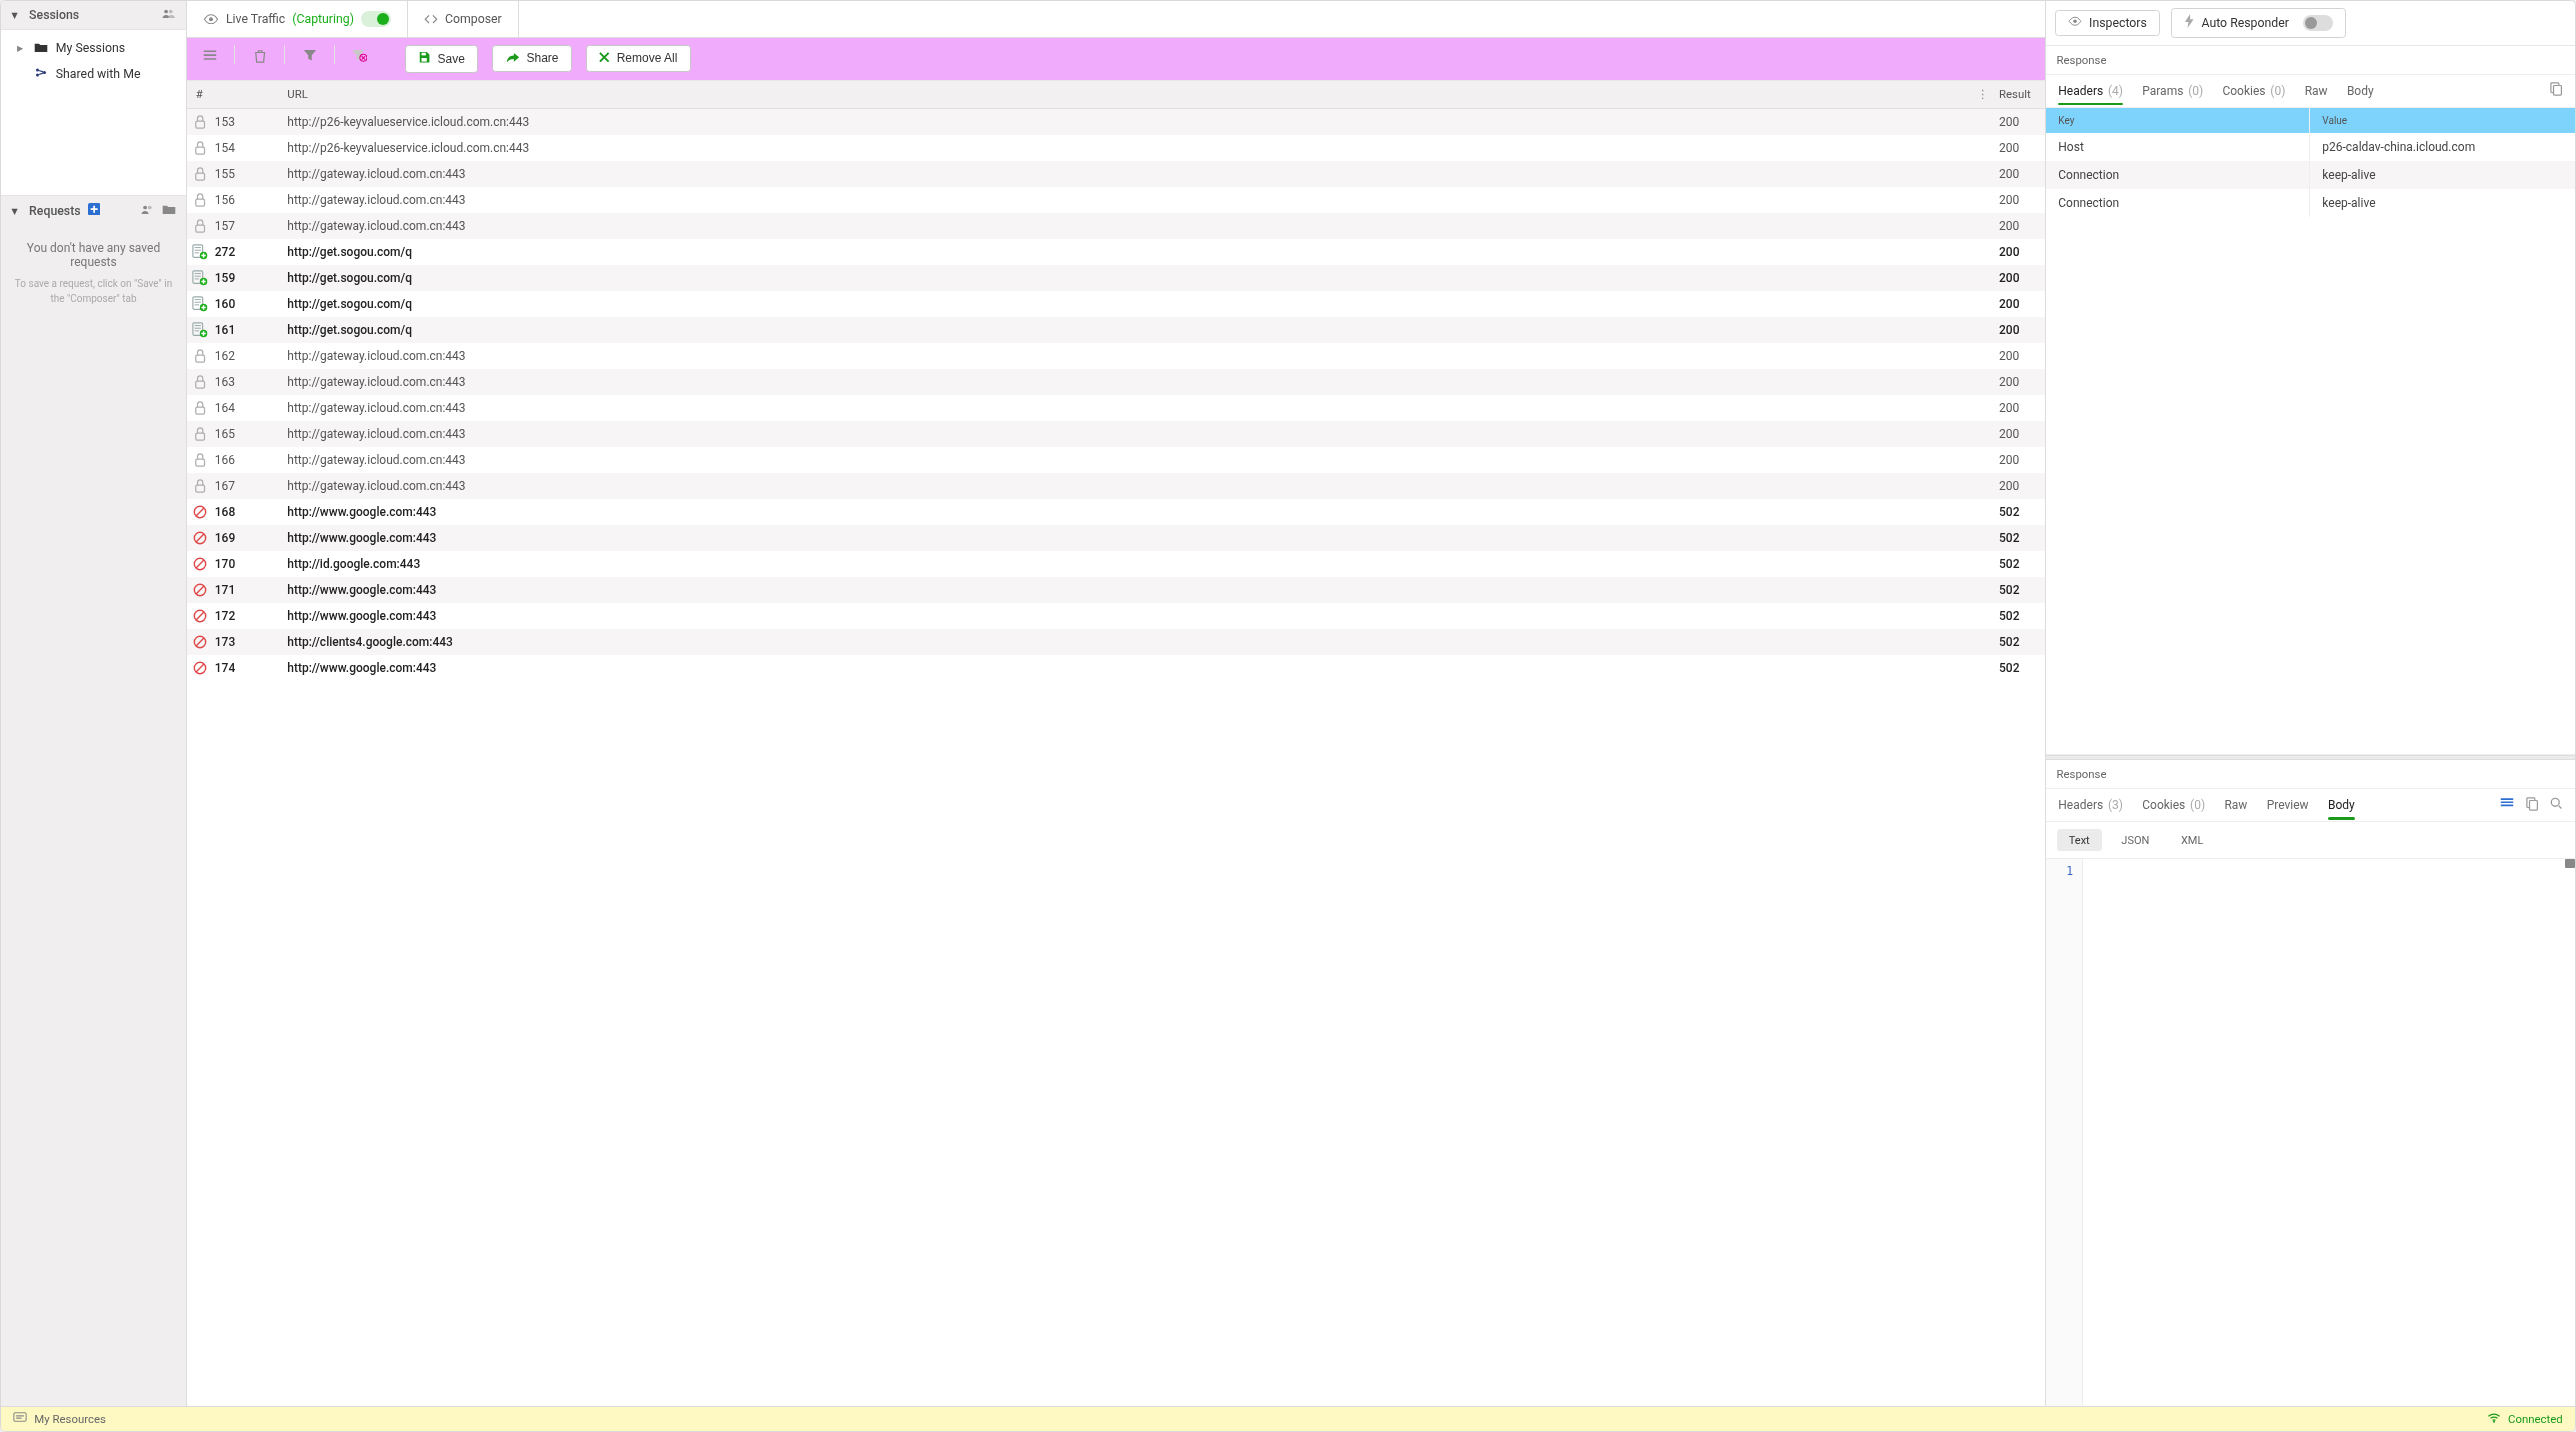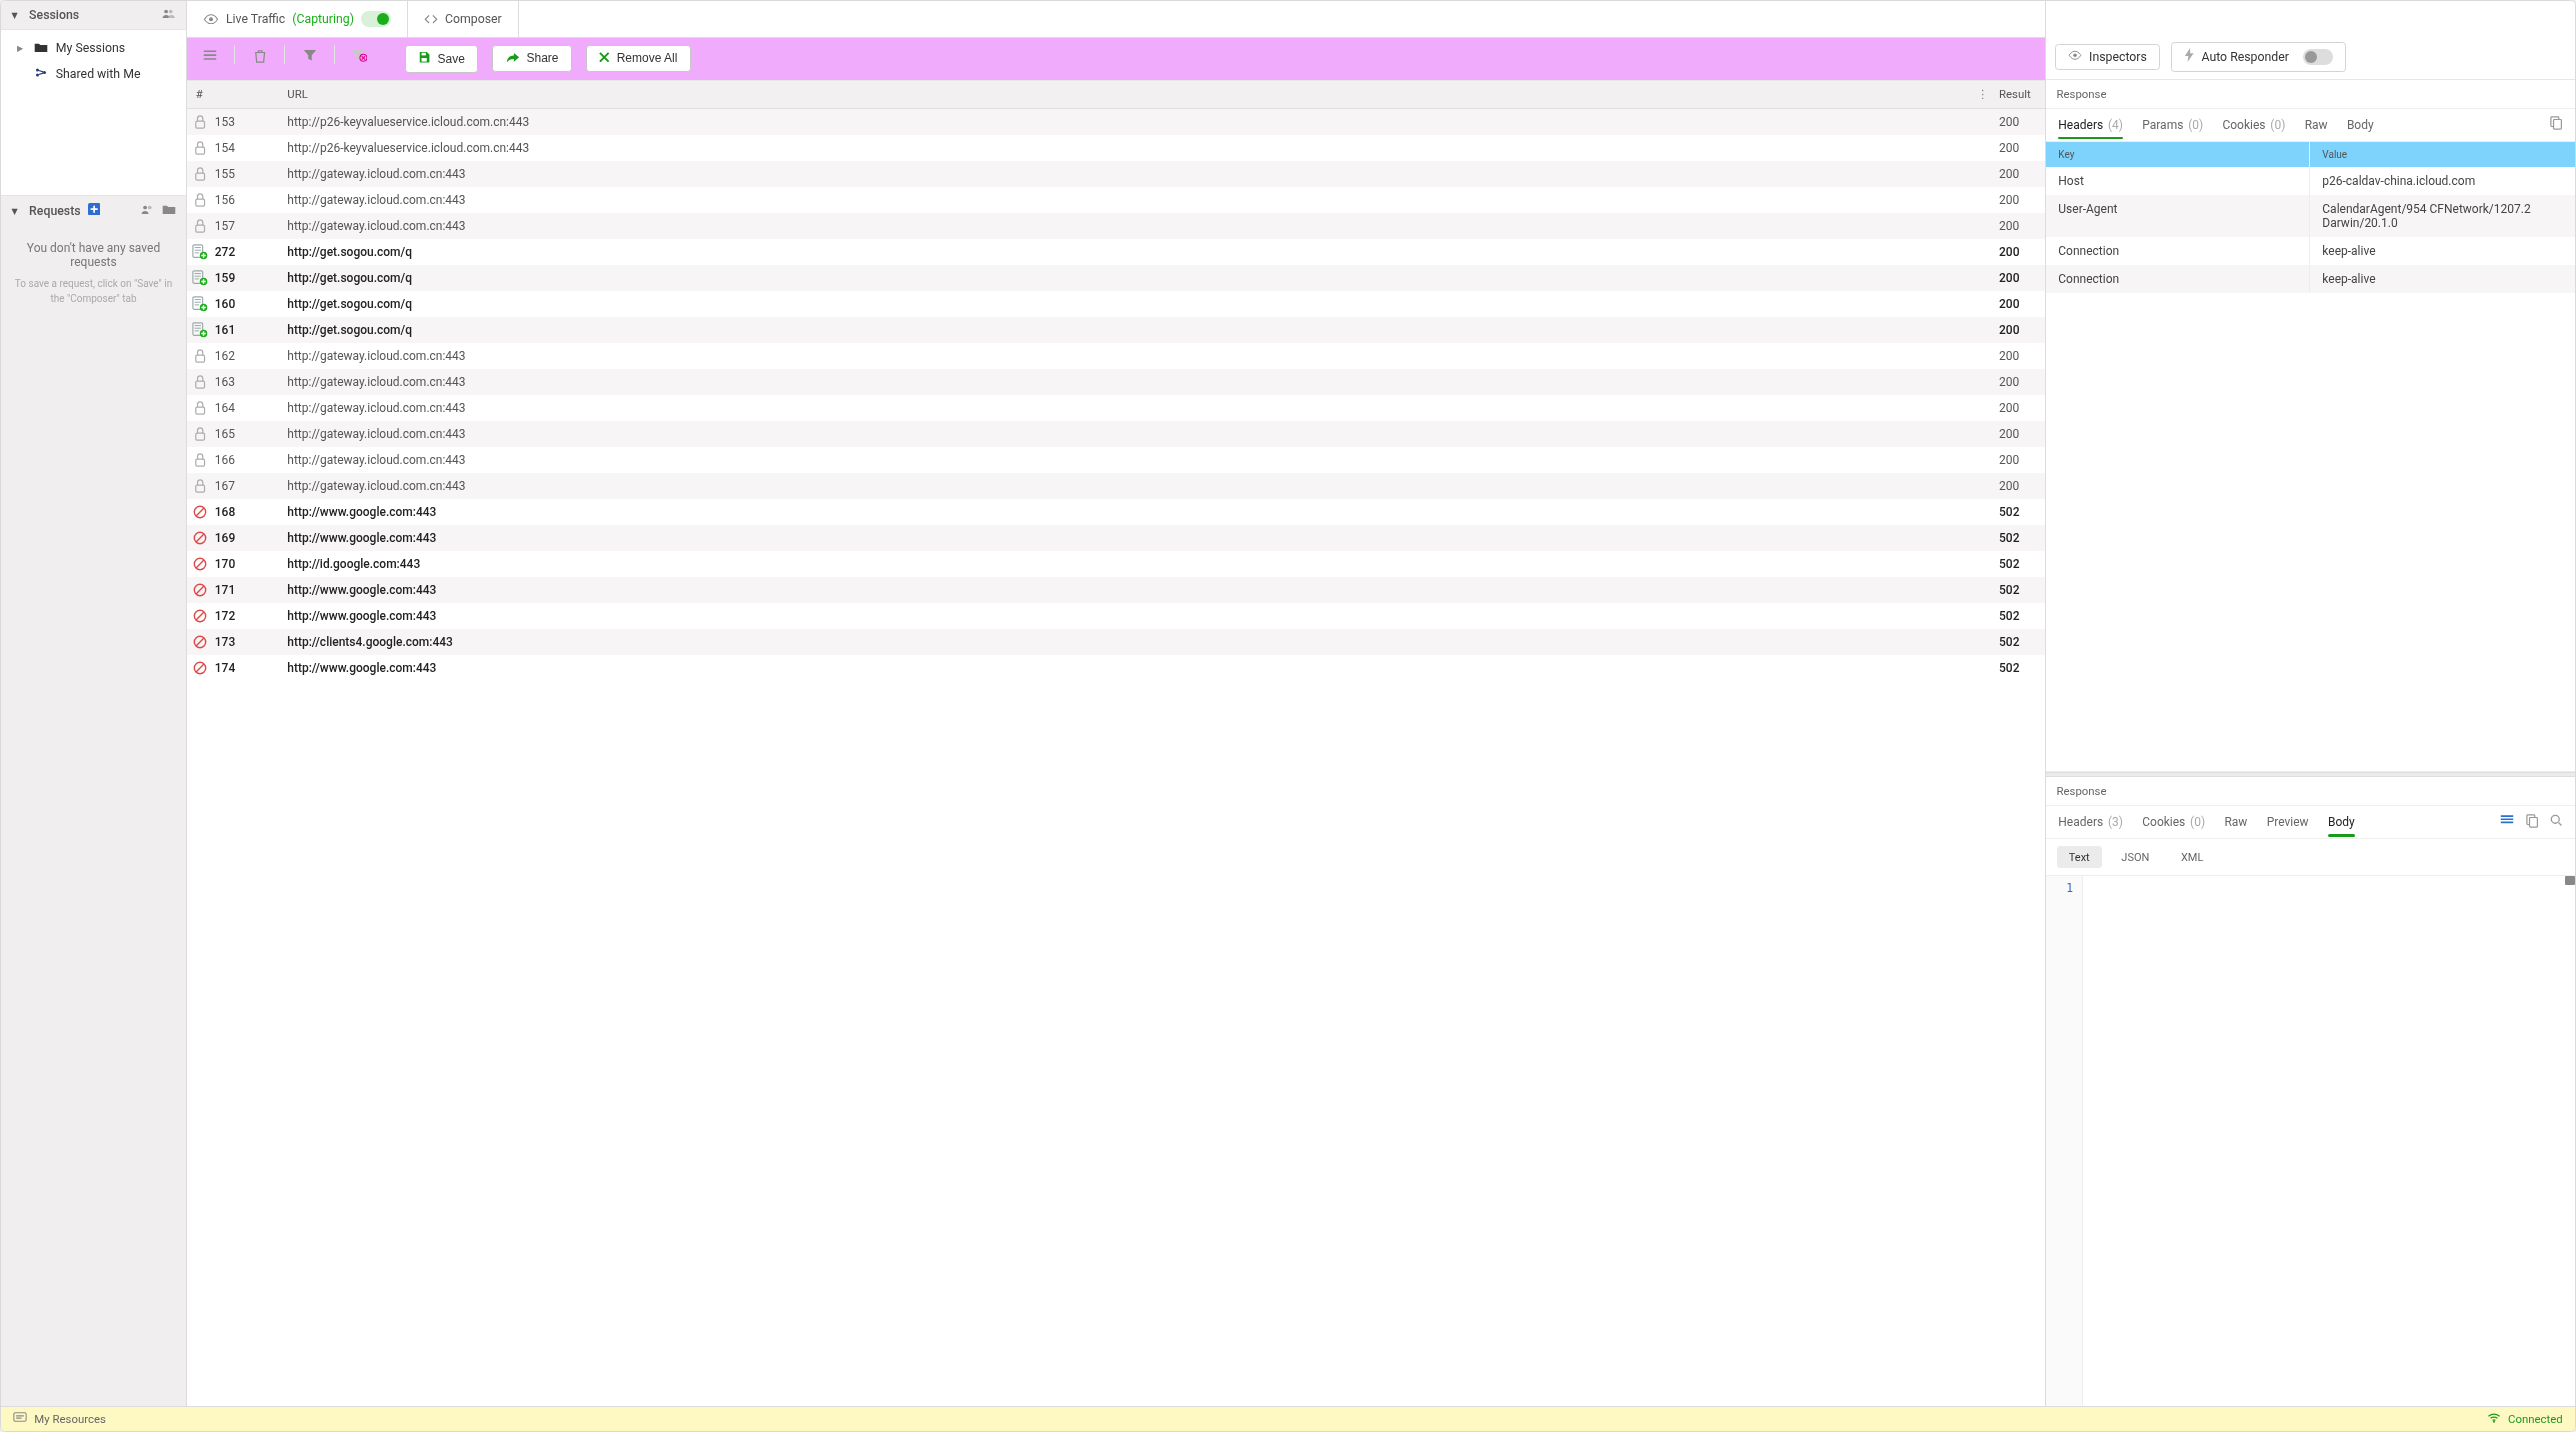--- a/index.html
+++ b/index.html
@@ -48,21 +48,21 @@
   .row { display:flex; align-items:center; height:26px; font-size:12px; color:#555; }
   .row:nth-child(odd){ background:#f7f5f6; }
   .row:nth-child(even){ background:#fff; }
   .row .c-icon { width:26px; display:flex; align-items:center; justify-content:center; }
   .row .c-num { width:69px; padding-left:1.8px; }
   .row .c-url { flex:1; padding-left:5.3px; white-space:nowrap; overflow:hidden; text-overflow:ellipsis; }
   .row .c-result { width:46px; }
   .row.bold { color:#222; font-weight:500; }
 
   .right { width:529px; display:flex; flex-direction:column; background:#fff; }
-  .rtabs { display:flex; align-items:center; gap:10.5px; padding:7px 8.8px; border-bottom:0.9px solid #e6e6e6;margin-top:34px; }
+  .rtabs { display:flex; align-items:center; gap:10.5px; padding:7px 8.8px; border-bottom:0.9px solid #e6e6e6; }
   .rtab { display:flex; align-items:center; gap:7px; padding:5.3px 12.3px; border:0.9px solid #d3d3d3; border-radius:3.5px; background:#fff; color:#333; cursor:pointer; }
   .rtab .ricon { color:#888; }
   .rtab .toggle { margin-left:7px; }
 
   .panel-title { padding:7px 10.5px; color:#666; font-size:11.4px; border-bottom:0.9px solid #eee; }
   .subtabs { display:flex; align-items:center; gap:19.3px; padding:0 12.3px; height:33px; border-bottom:0.9px solid #eee; color:#666; font-size:12px; }
   .subtab { position:relative; padding:7px 0; cursor:pointer; }
   .subtab.active { color:#222; }
   .subtab.active::after { content:""; position:absolute; left:0; right:0; bottom:-0.9px; height:2.6px; background:#1a9a1a; border-radius:1.8px; }
   .subtab .count { color:#aaa; margin-left:1.8px; }
@@ -561,24 +561,20 @@
 
       <div class="kv-table resp-upper">
         <div class="kv-head">
           <div class="kv-key">Key</div>
           <div class="kv-val">Value</div>
         </div>
         <div id="kv-rows">
             <div class="kv-row">
               <div class="kv-key">Host</div>
               <div class="kv-val">p26-caldav-china.icloud.com</div>
-            </div>
-            <div class="kv-row">
-              <div class="kv-key">User-Agent</div>
-              <div class="kv-val">CalendarAgent/954 CFNetwork/1207.2 Darwin/20.1.0</div>
             </div>
             <div class="kv-row">
               <div class="kv-key">Connection</div>
               <div class="kv-val">keep-alive</div>
             </div>
             <div class="kv-row">
               <div class="kv-key">Connection</div>
               <div class="kv-val">keep-alive</div>
             </div>
           </div>

